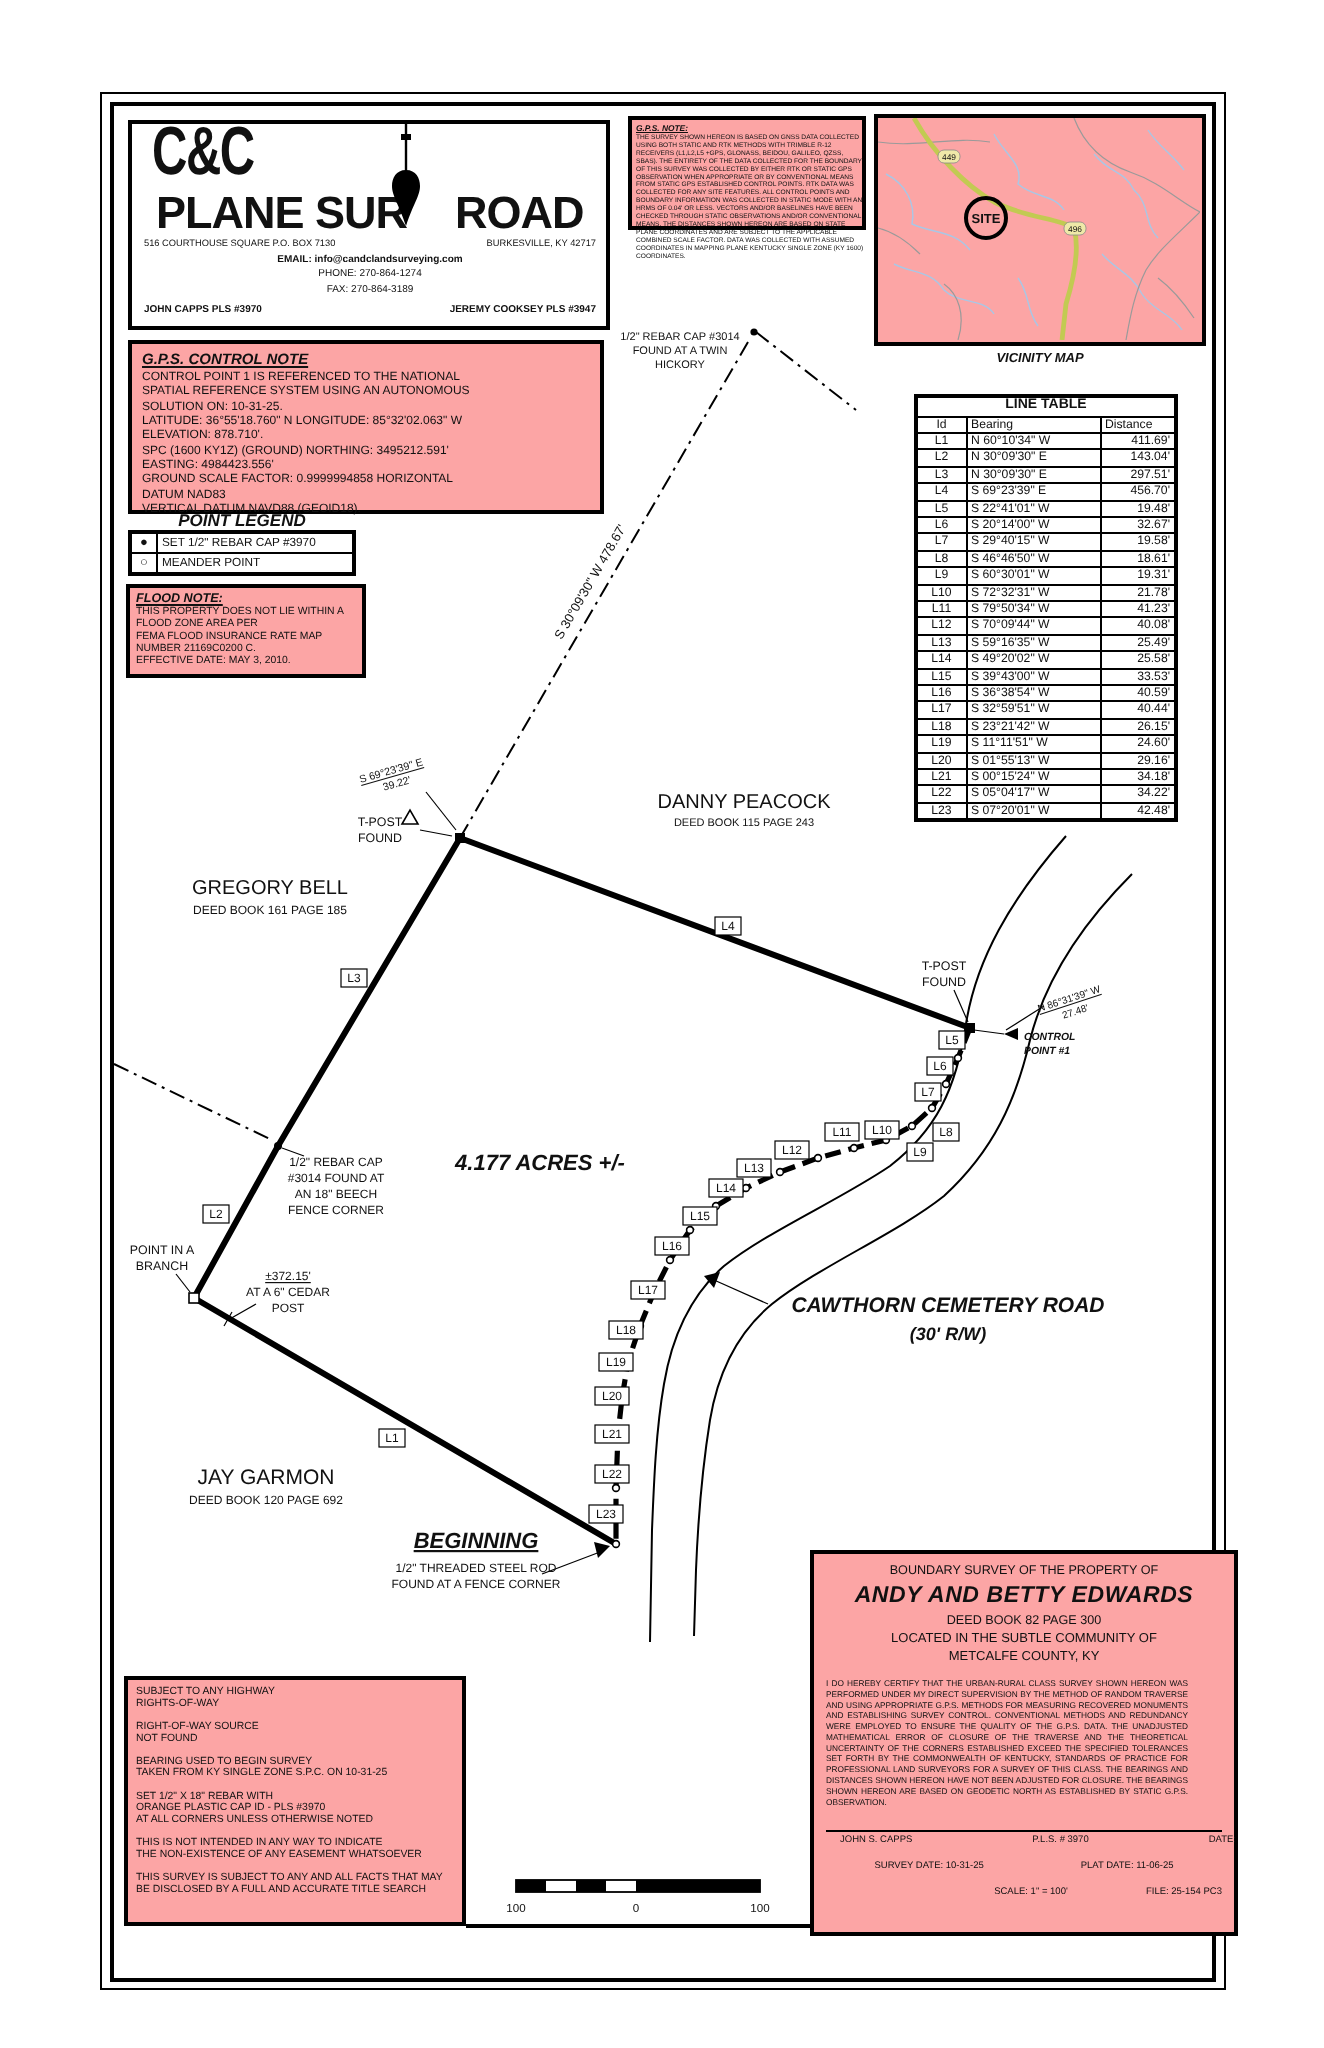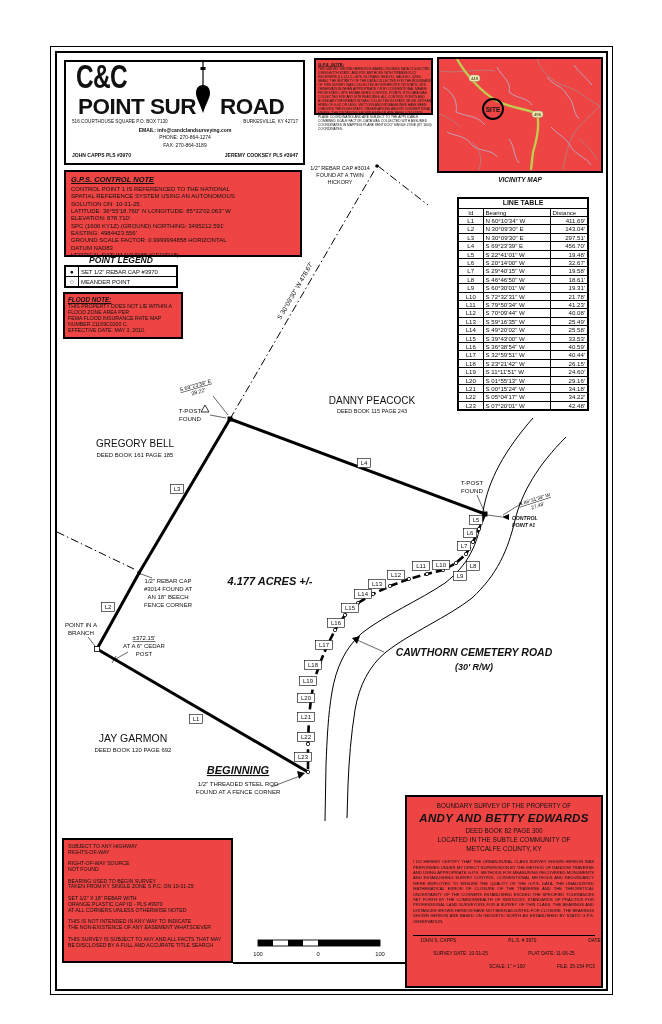--- a/index.html
+++ b/index.html
@@ -1,21 +1,21 @@
 <!DOCTYPE html>
 <html><head>
 <meta charset="utf-8">
 <style>
   html,body{margin:0;padding:0;background:#fff;}
   .sheet{position:relative;width:662px;height:1024px;background:#fff;overflow:hidden;
          font-family:"Liberation Sans",sans-serif;color:#111;}
   .abs{position:absolute;}
   .frame-outer{left:50px;top:46px;width:561px;height:947px;border:1px solid #000;}
   .frame-inner{left:55px;top:51px;width:549px;height:936px;border:2.5px solid #000;}
-  .box{border:2.5px solid #000;background:#ef4444;box-sizing:border-box;}
+  .box{border:2.5px solid #000;background:#fca5a5;box-sizing:border-box;}
   .s50{transform:scale(.5);transform-origin:0 0;width:200%;}
   svg{font-family:"Liberation Sans",sans-serif;}
   svg text{fill:#111;}
   .u{text-decoration:underline;}
   .bi{font-weight:bold;font-style:italic;}
 
   
   .hdr{left:64px;top:60px;width:241px;height:105px;border:2.5px solid #000;background:#fff;box-sizing:border-box;}
   .cc{left:76px;top:57px;font-size:34px;font-weight:bold;letter-spacing:-1px;transform:scaleX(.72);transform-origin:0 0;}
   .landsur{left:78px;top:94px;width:226px;font-size:22.5px;font-weight:bold;letter-spacing:-.5px;white-space:nowrap;}
@@ -61,21 +61,21 @@
   table.lt tr{border-top:1px solid #000;}
   table.lt tr.hd{border-top:none;}
   table.lt .c2{text-align:right;}
   col.cid{width:24px;} col.cbrg{width:67px;} col.cdst{width:37px;}
 
   
   .notes{left:62px;top:838px;width:171px;height:125px;padding:3px 4px;}
   .notes-body{font-size:10.4px;line-height:1.12;white-space:pre-line;transform:scale(.5);transform-origin:0 0;width:326px;}
 
   
-  .tblock{left:405px;top:795px;width:198px;height:193px;text-align:center;}
+  .tblock{left:405px;top:775px;width:214px;height:193px;text-align:center;}
   .tb1{font-size:6.3px;margin-top:5px;}
   .tb-owner{font-size:11.5px;font-weight:bold;font-style:italic;margin-top:3px;letter-spacing:.3px;}
   .tb-deed{font-size:6.3px;margin-top:3px;}
   .tb-loc{font-size:6.5px;margin-top:2px;}
   .tb-loc:first-of-type{margin-top:12px;}
   .tb-cert-wrap{margin:7px 6px 0 6px;height:70px;overflow:hidden;text-align:left;}
   .tb-cert{font-size:8.3px;line-height:1.3;text-align:justify;transform:scale(.5);transform-origin:0 0;width:362px;}
   .tb-sig{position:absolute;left:6px;right:6px;top:138px;border-top:1px solid #000;}
   .tb-sigrow{height:9px;overflow:visible;}
   .tb-sigrow .s50{display:flex;justify-content:space-between;font-size:9.5px;padding:2px 4px 0 14px;}
@@ -272,21 +272,21 @@
       <line x1="233" y1="963" x2="405" y2="963" stroke="#000" stroke-width="2"></line>
     </g>
   </svg>
 
   <div class="abs frame-outer"></div>
   <div class="abs frame-inner"></div>
 
   <div class="abs hdr"></div>
   <div class="abs cc">C&amp;C</div>
   <div class="abs landsur">
-    <span>POINT SUR</span><span class="gap"></span><span>ROAD</span>
+    <span>PLANE SUR</span><span class="gap"></span><span>ROAD</span>
   </div>
   <svg class="abs" style="left:194px;top:60px" width="18" height="62" viewBox="0 0 18 62">
     <line x1="9" y1="0" x2="9" y2="27" stroke="#000" stroke-width="1.2"></line>
     <rect x="6.5" y="7" width="5" height="3" fill="#000"></rect>
     <path d="M9,25 C4,25 2,29 2,33 C2,38 5,41 9,53 C13,41 16,38 16,33 C16,29 14,25 9,25 Z" fill="#000"></path>
   </svg>
   <div class="abs hline addr" style="top:119px">
     <div class="s50">
       <span>516 COURTHOUSE SQUARE  P.O. BOX 7130</span>
       <span>BURKESVILLE, KY 42717</span>

